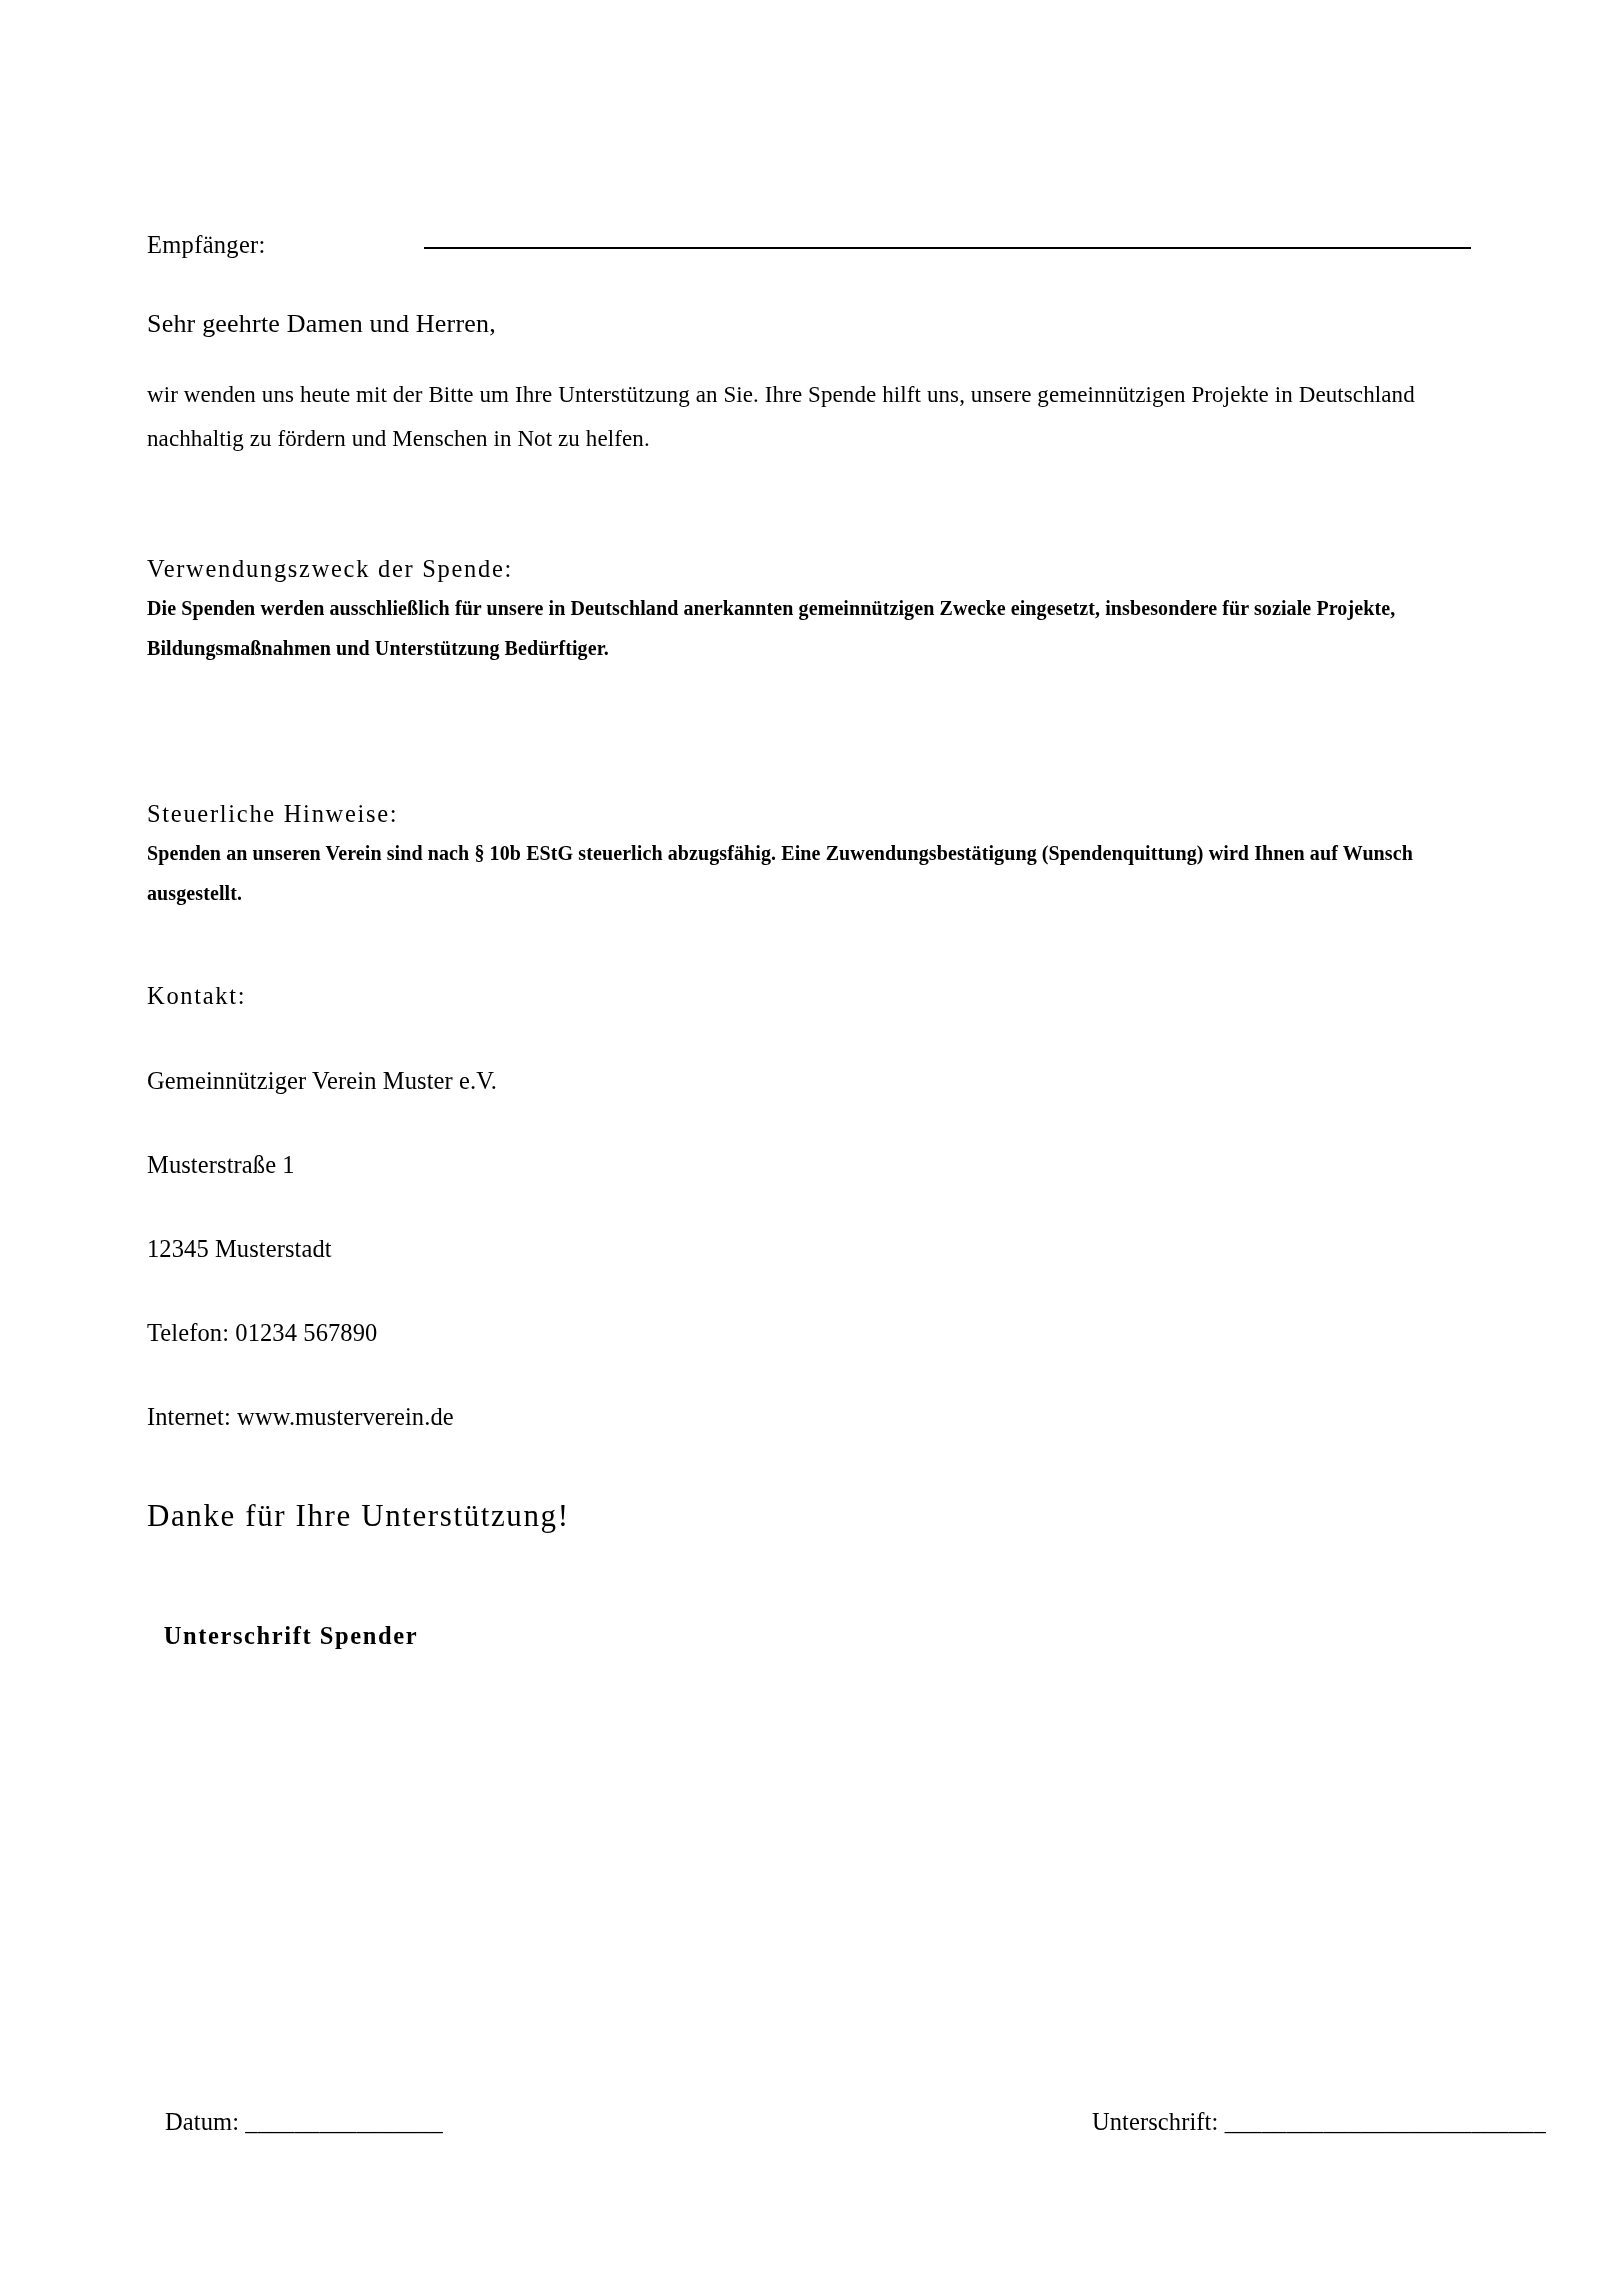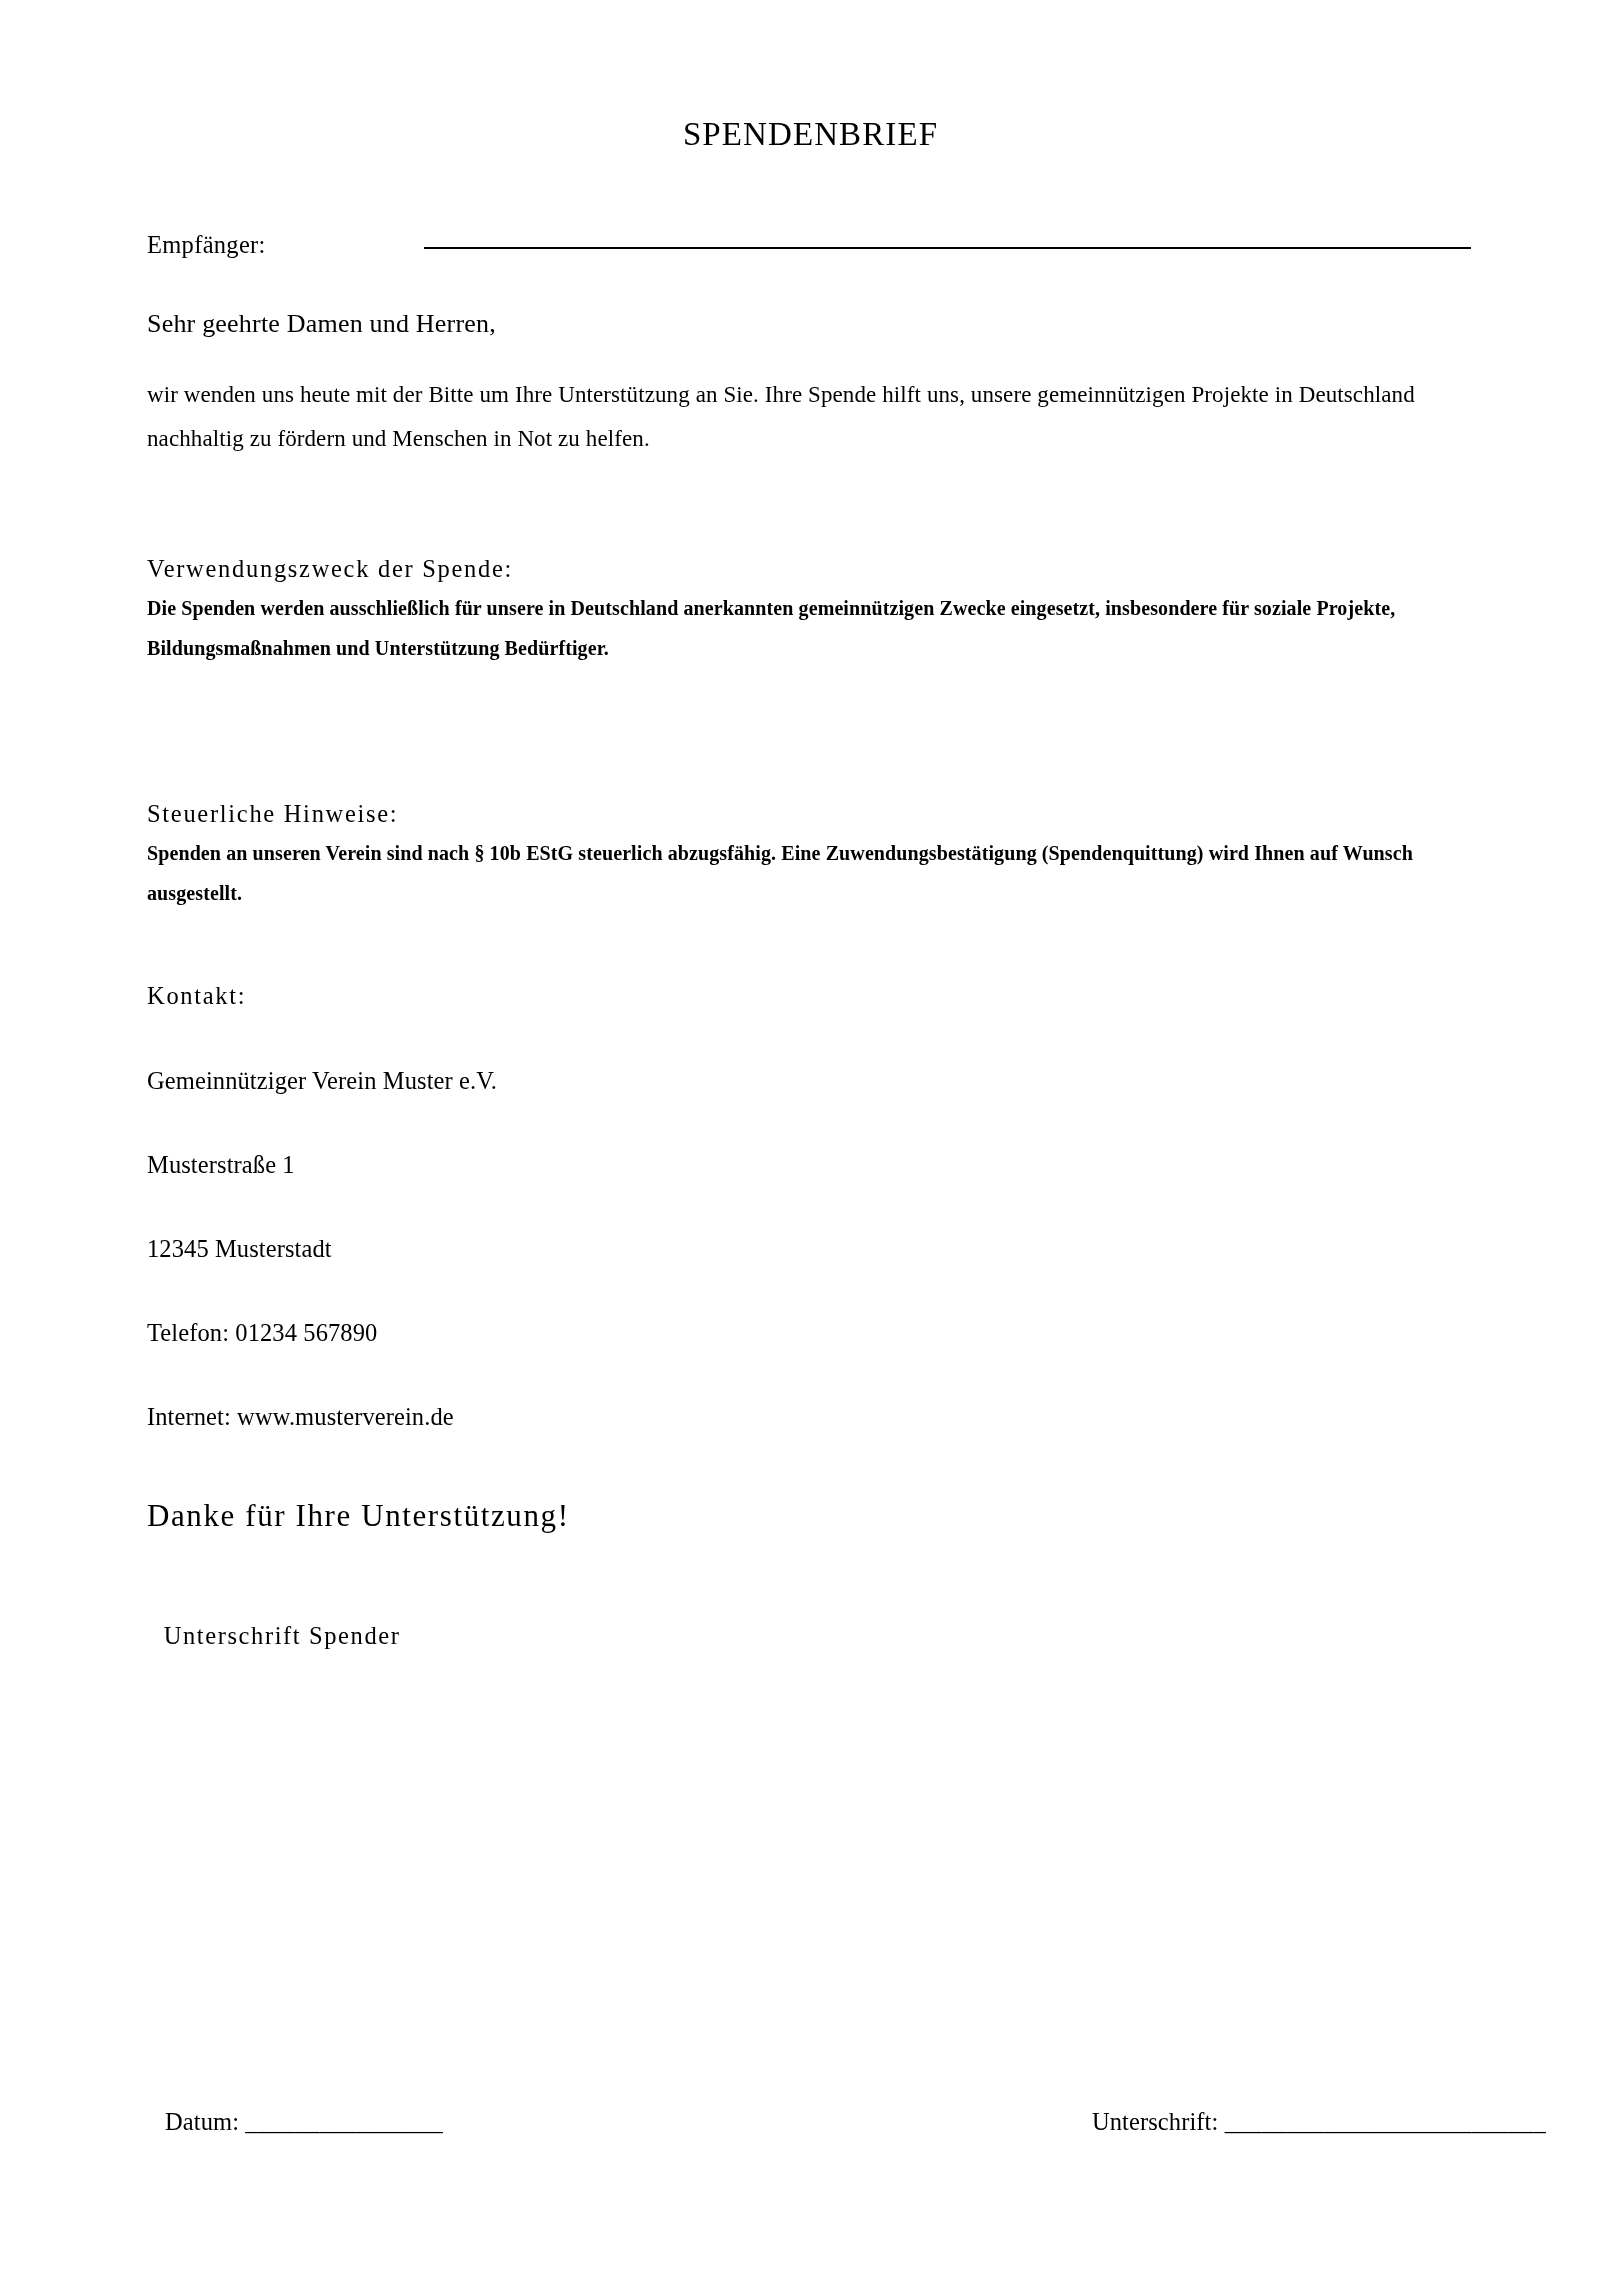--- a/index.html
+++ b/index.html
@@ -96,20 +96,21 @@
   .spacer-lg { height: 88px; }
   .spacer-md { height: 63px; }
   .closing {
     font-size: 31px;
     letter-spacing: 1.6px;
   }
   .signature-label {
     font-size: 24.5px;
     letter-spacing: 1.6px;
     margin-left: 16.7px;
+    font-weight: bold;
   }
   .footer-row {
     position: absolute;
     top: 2108px;
     left: 165px;
     width: 1313px;
     display: flex;
     align-items: baseline;
     font-size: 24.5px;
     letter-spacing: 0.1px;
@@ -117,21 +118,20 @@
   }
   .footer-field-signature {
     margin-left: 649px;
   }
 </style>
 </head>
 <body>
 
 <div class="page">
 
-  <div class="doc-title">SPENDENBRIEF</div>
 
   <div class="content">
 
     <div class="row-recipient">
       <span class="label-recipient">Empfänger:</span>
       <span class="recipient-rule"></span>
     </div>
 
     <div class="salutation">Sehr geehrte Damen und Herren,</div>
 

